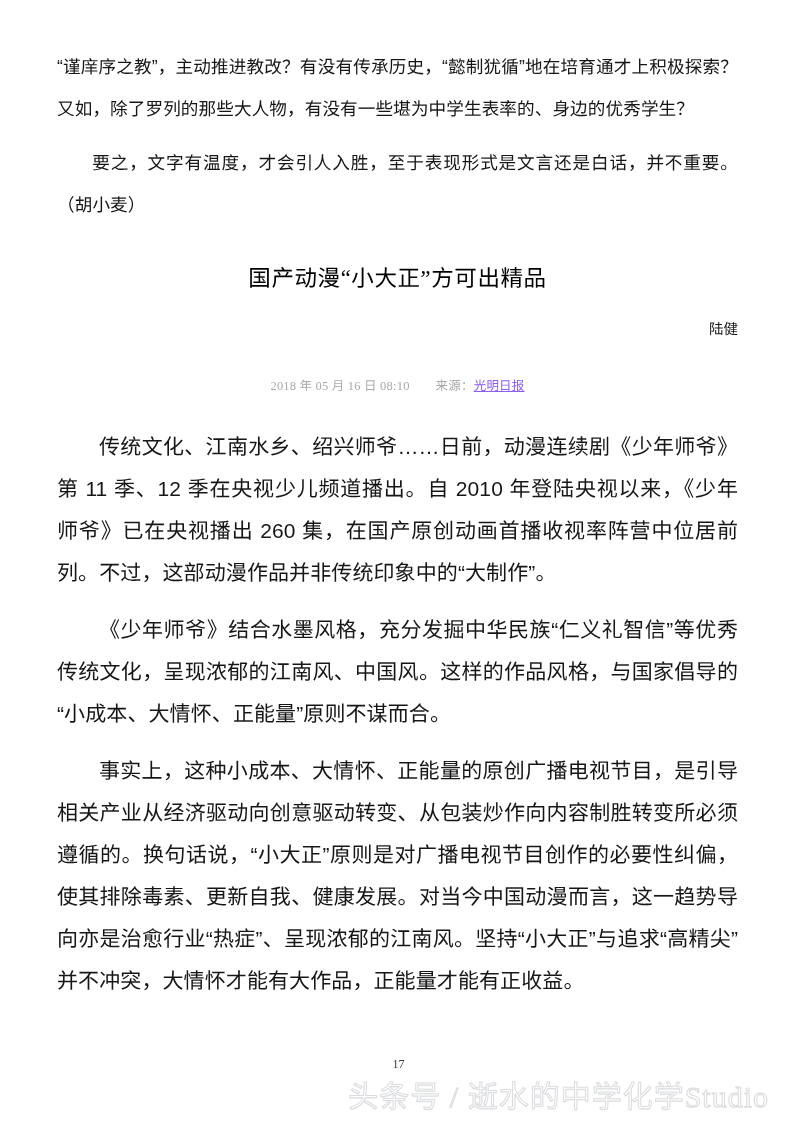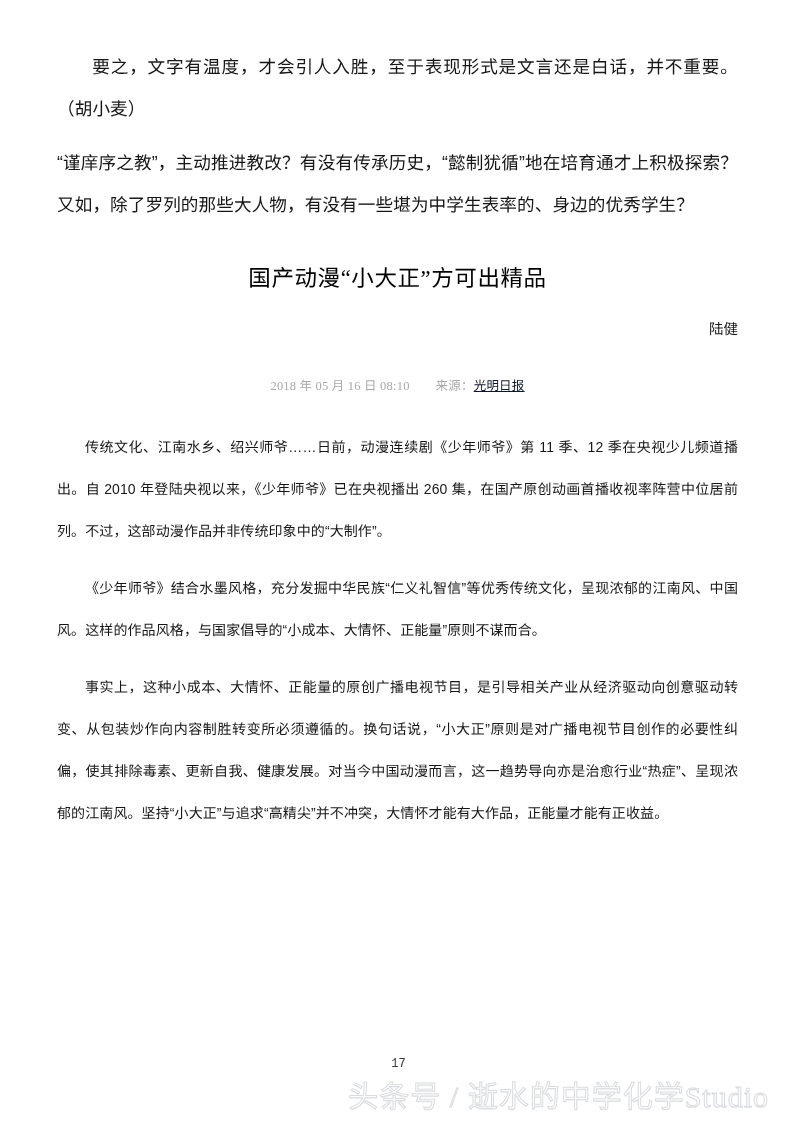--- a/index.html
+++ b/index.html
@@ -69,46 +69,46 @@
     color: #a9a9a9;
     line-height: 20px;
     letter-spacing: 0.2px;
   }
   .meta .meta-gap {
     display: inline-block;
     width: 26px;
   }
   .meta .source-link {
     text-decoration: underline;
-    color: #0f172a;
+    color: #8b5cf6;
   }
 
   
   .body-wrap {
     margin-top: 30px;
   }
   .body-para {
-    font-size: 14px;
+    font-size: 21px;
     line-height: 42px;
     text-align: justify;
     text-justify: inter-ideograph;
     text-indent: 2em;
     margin: 0 0 15px 0;
     letter-spacing: 0.1px;
     color: #161616;
   }
 
   
   .page-number {
     position: absolute;
     left: 4px;
     right: 0;
     top: 1057px;
     text-align: center;
-    font-family: Liberation Mono, monospace;
+    font-family: Liberation Serif, serif;
     font-size: 12px;
     color: #3a3a3a;
   }
   .watermark {
     position: absolute;
     right: 24px;
     top: 1072px;
     font-size: 30px;
     font-family: Liberation Serif, serif;
     color: #ffffff;
@@ -120,22 +120,22 @@
   }
 </style>
 </head>
 <body>
 
 <div class="page">
 
   <div class="content">
 
     <div>
+      <p class="prev-para">“谨庠序之教”，主动推进教改？有没有传承历史，“懿制犹循”地在培育通才上积极探索？又如，除了罗列的那些大人物，有没有一些堪为中学生表率的、身边的优秀学生？</p>
       <p class="prev-para indent">要之，文字有温度，才会引人入胜，至于表现形式是文言还是白话，并不重要。（胡小麦）</p>
-      <p class="prev-para">“谨庠序之教”，主动推进教改？有没有传承历史，“懿制犹循”地在培育通才上积极探索？又如，除了罗列的那些大人物，有没有一些堪为中学生表率的、身边的优秀学生？</p>
     </div>
 
     <h1 class="headline">国产动漫“小大正”方可出精品</h1>
 
     <div class="byline">陆健</div>
 
     <div class="meta">
       <span>2018 年 05 月 16 日 08:10</span><span class="meta-gap"></span><span>来源：</span><a class="source-link" href="#">光明日报</a>
     </div>
 

